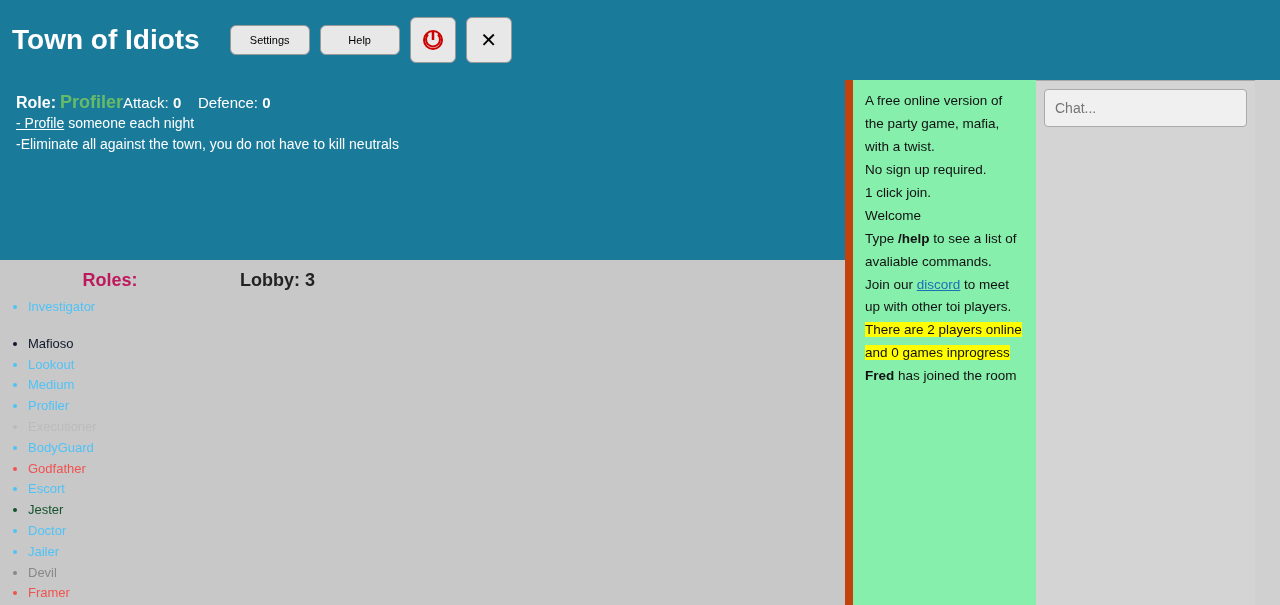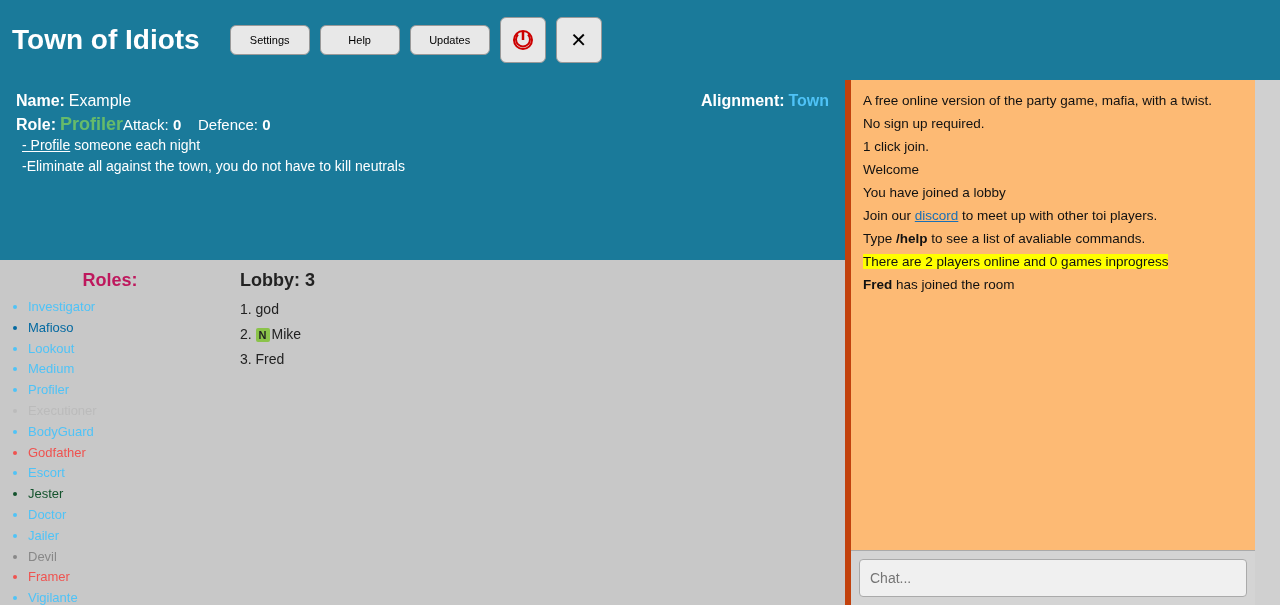--- a/index.html
+++ b/index.html
@@ -118,21 +118,20 @@
       font-size: 15px;
       color: white;
     }
     .stat-val {
       font-weight: bold;
     }
     .player-desc {
       color: white;
       font-size: 14px;
       line-height: 1.5;
-      margin-left: 6px;
     }
     .player-desc a {
       color: white;
       text-decoration: underline;
     }
 
     
     .bottom-panel {
       background: #c8c8c8;
       flex: 1;
@@ -187,23 +186,23 @@
       font-weight: bold;
       padding: 1px 3px;
       border-radius: 2px;
       margin-right: 2px;
     }
 
     
     .right-column {
       flex: 0 0 410px;
       display: flex;
-      flex-direction: column;
-      background: #fdba74;
-      border-left: 6px solid #c2410c;
+      flex-direction: row;
+      background: #86efac;
+      border-left: 8px solid #c2410c;
     }
     .chat-messages {
       flex: 1;
       padding: 10px 12px;
       font-size: 13.5px;
       line-height: 1.7;
       overflow-y: auto;
       color: #111;
     }
     .chat-highlight {
@@ -229,46 +228,35 @@
       color: #888;
     }
   </style>
 </head>
 <body>
 
 <div class="header">
   <span class="title">Town of Idiots</span>
   <button class="header-btn">Settings</button>
   <button class="header-btn">Help</button>
-  <button class="header-btn">Updates</button>
   <button class="header-btn-icon">
     <svg width="22" height="22" viewBox="0 0 22 22">
       <circle cx="11" cy="11" r="9" fill="none" stroke="#c00" stroke-width="2"></circle>
       <line x1="11" y1="2" x2="11" y2="11" stroke="#c00" stroke-width="2.5"></line>
       <path d="M6 5.5 A7 7 0 1 0 16 5.5" fill="none" stroke="#c00" stroke-width="2"></path>
     </svg>
   </button>
   <button class="header-btn-icon" style="font-size:20px;">✕</button>
 </div>
 
 <div class="main-layout">
 
   <div class="left-column">
 
     <div class="player-info">
-      <div class="player-info-row1">
-        <div>
-          <span class="player-name-label">Name:</span>
-          <span class="player-name-value">Example</span>
-        </div>
-        <div>
-          <span class="alignment-label">Alignment:</span>
-          <span class="alignment-value">Town</span>
-        </div>
-      </div>
       <div class="player-info-row2">
         <div>
           <span class="role-label">Role:</span>
           <span class="role-value">Profiler</span>
         </div>
         <div class="stats">
           <span>Attack:</span>
           <span class="stat-val">0</span>
           &nbsp;&nbsp;
           <span>Defence:</span>
@@ -280,58 +268,52 @@
         <div>-Eliminate all against the town, you do not have to kill neutrals</div>
       </div>
     </div>
 
     <div class="bottom-panel">
 
       <div class="roles-section">
         <div class="roles-title">Roles:</div>
         <ul class="roles-list" id="roles-list">
         <li style="color: rgb(79, 195, 247);">Investigator</li>
-            <li style="color: #0369a1;">Mafioso</li>
+            <li style="color: #0f172a; margin-top: 16px;">Mafioso</li>
             <li style="color: rgb(79, 195, 247);">Lookout</li>
             <li style="color: rgb(79, 195, 247);">Medium</li>
             <li style="color: rgb(79, 195, 247);">Profiler</li>
             <li style="color: rgb(187, 187, 187);">Executioner</li>
             <li style="color: rgb(79, 195, 247);">BodyGuard</li>
             <li style="color: rgb(239, 83, 80);">Godfather</li>
             <li style="color: rgb(79, 195, 247);">Escort</li>
             <li style="color: #14532d;">Jester</li>
             <li style="color: rgb(79, 195, 247);">Doctor</li>
             <li style="color: rgb(79, 195, 247);">Jailer</li>
             <li style="color: rgb(136, 136, 136);">Devil</li>
             <li style="color: rgb(239, 83, 80);">Framer</li>
             <li style="color: rgb(79, 195, 247);">Vigilante</li>
           </ul>
       </div>
 
       <div class="lobby-section">
         <div class="lobby-title">Lobby: 3</div>
-        <ul class="lobby-list" id="lobby-list">
-        <li>1. god</li>
-            <li>2. <span class="n-badge">N</span>Mike</li>
-            <li>3. Fred</li>
-          </ul>
       </div>
 
     </div>
   </div>
 
   <div class="right-column">
     <div class="chat-messages" id="chat-messages">
     <div>A free online version of the party game, mafia, with a twist.</div>
         <div>No sign up required.</div>
         <div>1 click join.</div>
         <div>Welcome</div>
-        <div>You have joined a lobby</div>
+        <div>Type <b>/help</b> to see a list of avaliable commands.</div>
         <div>Join our <a href="#" class="chat-link">discord</a> to meet up with other toi players.</div>
-        <div>Type <b>/help</b> to see a list of avaliable commands.</div>
         <div><span class="chat-highlight">There are 2 players online and 0 games inprogress</span></div>
         <div><b>Fred</b> has joined the room</div>
       </div>
     <div class="chat-input-area">
       <input class="chat-input" type="text" placeholder="Chat..." style="">
     </div>
   </div>
 
 </div>
 

